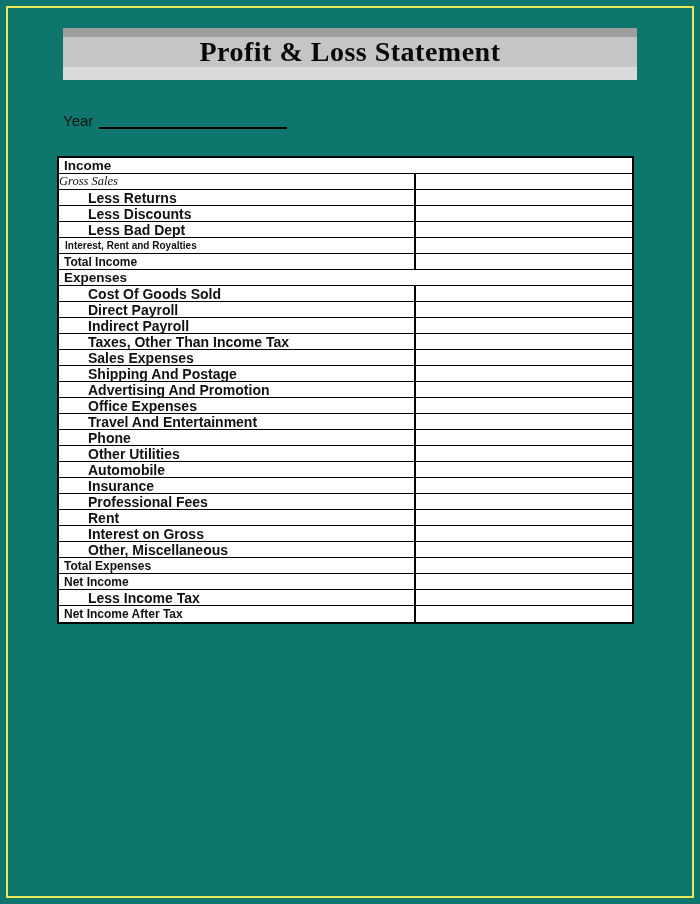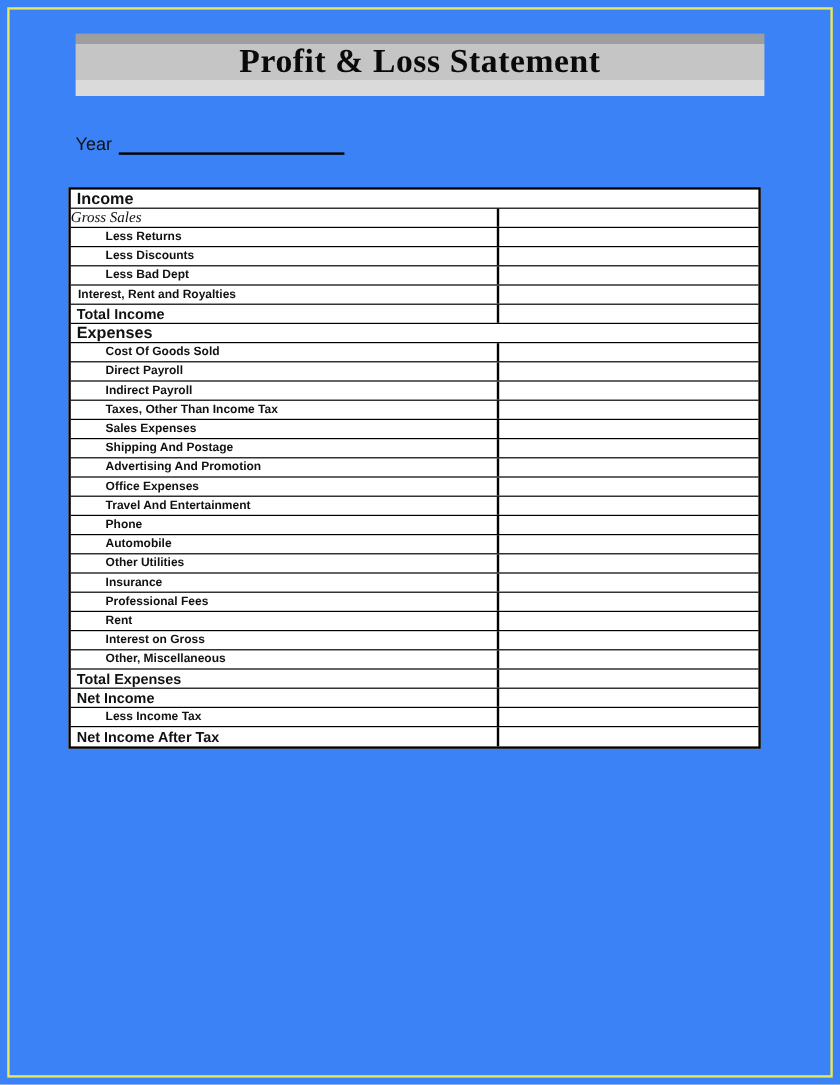--- a/index.html
+++ b/index.html
@@ -10,21 +10,21 @@
     --line: #000000;
   }
   * { margin:0; padding:0; box-sizing:border-box; }
   html,body{
     width:700px; height:904px;
     background:#ffffff;
     font-family:"Liberation Sans", sans-serif;
     color:#111;
     overflow:hidden;
   }
-  .sheet{ position:relative; width:700px; height:904px; background:#3b82f6; }
+  .sheet{ position:relative; width:700px; height:904px; background:#0f766e; }
 
   
   .frame{
     position:absolute; inset:6px;
     border:2px solid var(--frame);
     pointer-events:none;
   }
 
   
   .band{
@@ -78,21 +78,21 @@
     border-left:2px solid var(--line);
   }
 
   .row.section .label{ font-weight:bold; font-size:13.5px; padding-left:5px; }
   .row.italic .label{
     font-family:"Liberation Serif", serif;
     font-style:italic;
     font-size:12.5px;
     padding-left:0;
   }
-  .row.indent .label{ font-weight:bold; font-size:10px; padding-left:29px; }
+  .row.indent .label{ font-weight:bold; font-size:14px; padding-left:29px; }
   .row.flat .label{ font-weight:bold; font-size:10px; padding-left:6px; }
   .row.total .label{ font-weight:bold; font-size:12px; padding-left:5px; }
 </style>
 </head>
 <body>
 
 <div class="sheet">
 
   <div class="frame"></div>
 
@@ -170,28 +170,28 @@
       </div>
       <div class="row indent">
         <div class="cell label">Travel And Entertainment</div>
         <div class="cell value"></div>
       </div>
       <div class="row indent">
         <div class="cell label">Phone</div>
         <div class="cell value"></div>
       </div>
       <div class="row indent">
+        <div class="cell label">Other Utilities</div>
+        <div class="cell value"></div>
+      </div>
+      <div class="row indent">
         <div class="cell label">Automobile</div>
         <div class="cell value"></div>
       </div>
       <div class="row indent">
-        <div class="cell label">Other Utilities</div>
-        <div class="cell value"></div>
-      </div>
-      <div class="row indent">
         <div class="cell label">Insurance</div>
         <div class="cell value"></div>
       </div>
       <div class="row indent">
         <div class="cell label">Professional Fees</div>
         <div class="cell value"></div>
       </div>
       <div class="row indent">
         <div class="cell label">Rent</div>
         <div class="cell value"></div>

